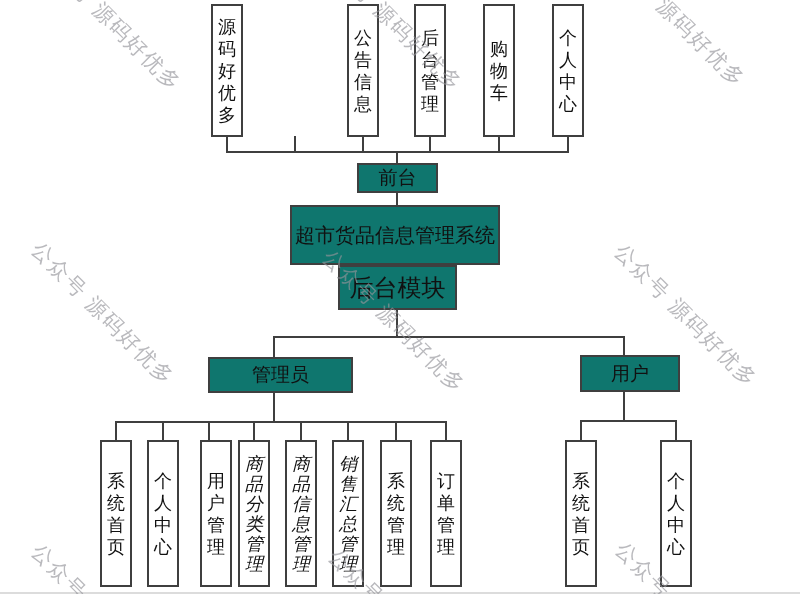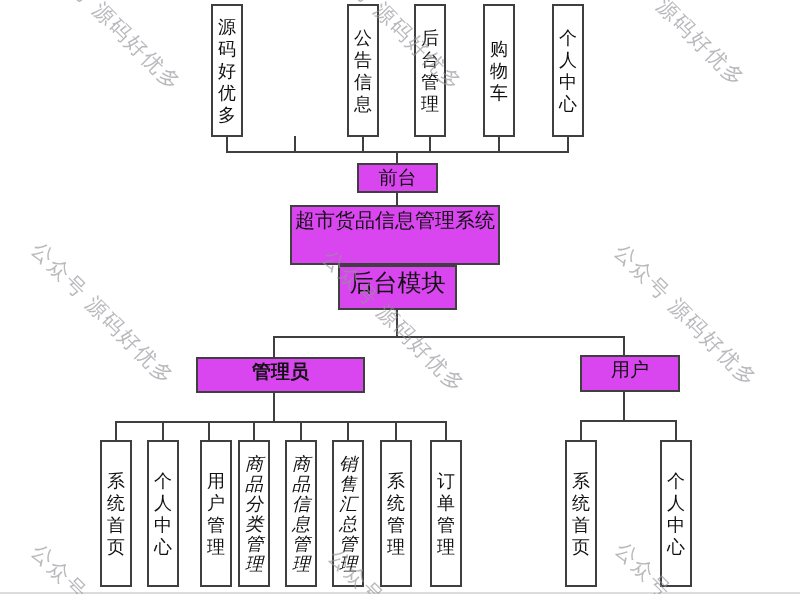--- a/index.html
+++ b/index.html
@@ -15,40 +15,40 @@
     border:2px solid #3f3f3f;display:flex;align-items:center;justify-content:center;
     z-index:2;
   }
   .top-row{top:4px;height:133px;}
   .bot-row{top:440px;height:147px;}
   .vtext{display:block;width:1.05em;font-size:18px;line-height:22px;
          word-break:break-all;text-align:center;}
   .vtext.tight{line-height:20px;font-style:italic;}
 
   .hbox{
-    position:absolute;box-sizing:border-box;background:#d946ef;
-    border:2px solid #3f3f3f;display:flex;align-items:flex-start;justify-content:center;
+    position:absolute;box-sizing:border-box;background:#0f766e;
+    border:2px solid #3f3f3f;display:flex;align-items:center;justify-content:center;
     z-index:2;
   }
   .hbox .htext{font-size:19px;}
   #box-root .htext{font-size:20px;}
   #box-backend .htext{font-size:24px;}
 
   
   .t0{left:211px}.t1{left:279px}.t2{left:347px}.t3{left:414px}.t4{left:483px}.t5{left:552px}
   
   .a0{left:100px}.a1{left:147px}.a2{left:200px}.a3{left:238px}
   .a4{left:285px}.a5{left:332px}.a6{left:380px}.a7{left:430px}
   
   .u0{left:565px}.u1{left:660px}
 
   #box-front{left:357px;top:163px;width:81px;height:30px;}
   #box-root{left:290px;top:205px;width:210px;height:60px;}
   #box-backend{left:338px;top:265px;width:119px;height:45px;}
-  #box-admin{left:196px;top:357px;width:169px;height:36px;font-weight:bold;}
+  #box-admin{left:208px;top:357px;width:145px;height:36px;}
   #box-user{left:580px;top:355px;width:100px;height:37px;}
 
   .wm{
     position:absolute;z-index:10;white-space:nowrap;pointer-events:none;
     font-family:"Liberation Sans","DejaVu Sans",sans-serif;
     font-size:21px;letter-spacing:2px;color:rgba(148,148,154,0.65);
     transform:rotate(45deg);transform-origin:0 0;
   }
   .w1{left:52px;top:-58px}.w2{left:333px;top:-58px}.w3{left:616px;top:-62px}
   .w4{left:45px;top:236px}.w5{left:336px;top:244px}.w6{left:628px;top:238px}

